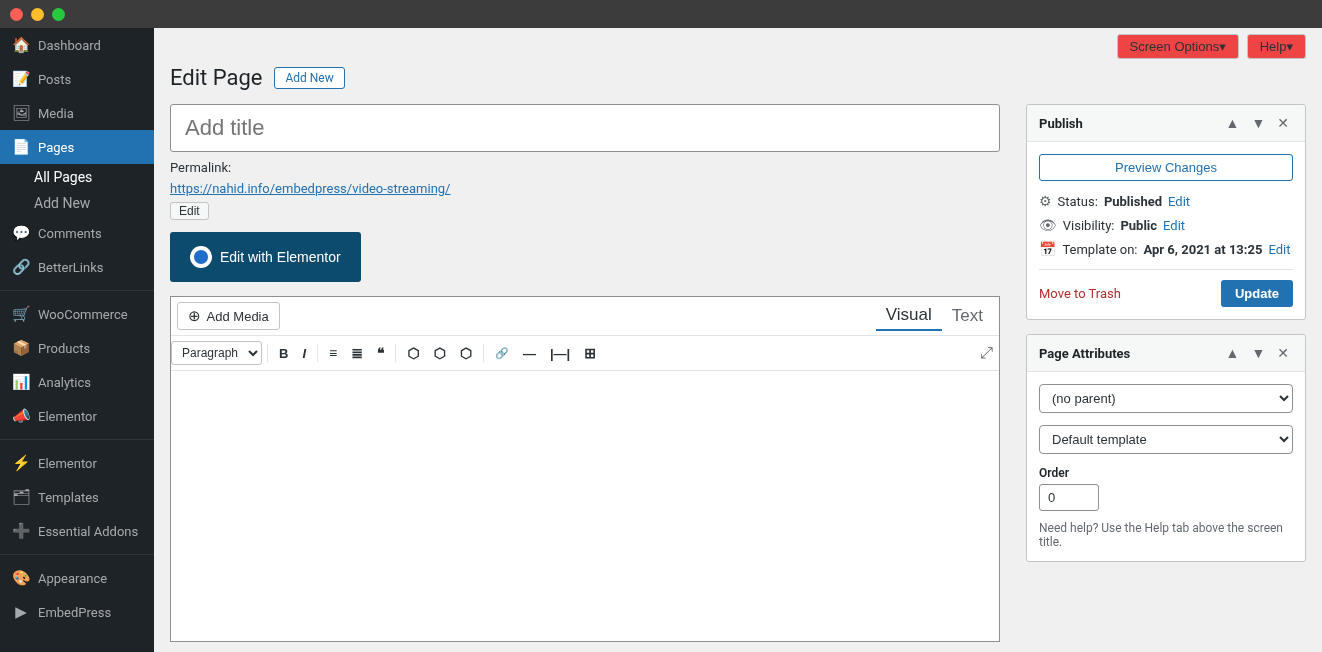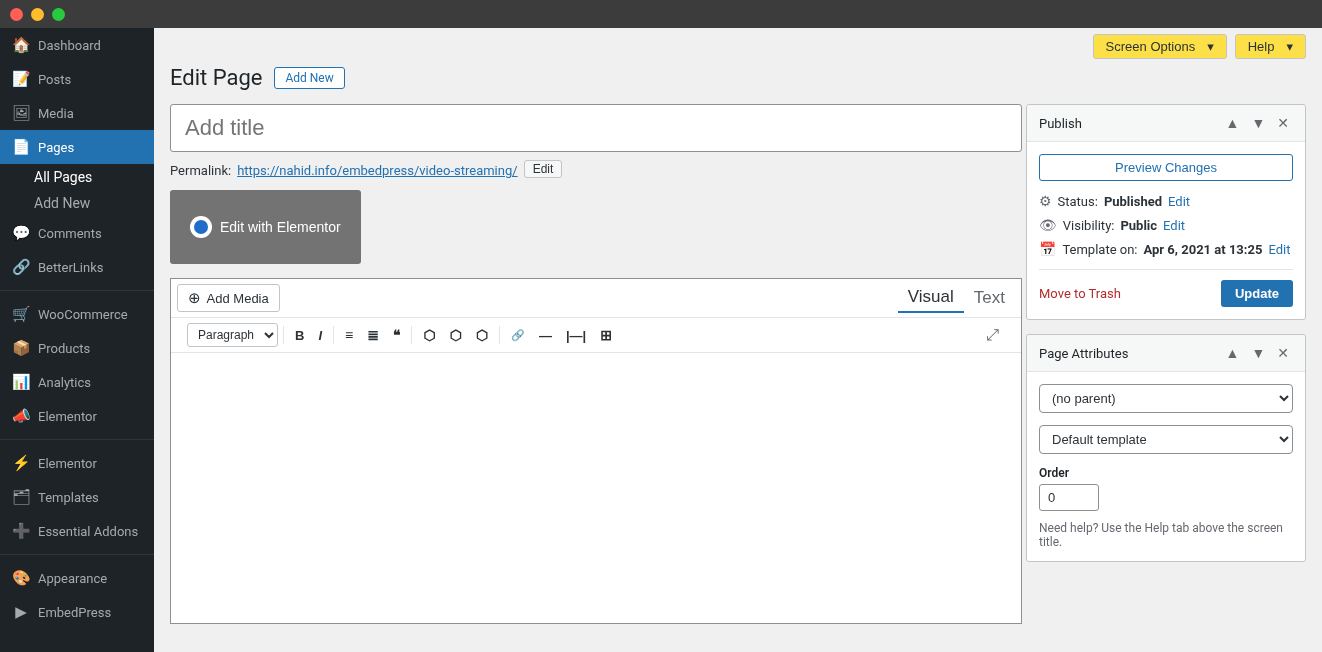--- a/index.html
+++ b/index.html
@@ -20,69 +20,69 @@
     .sidebar-sub { padding: 0; }
     .sidebar-sub-item { display: block; padding: 5px 12px 5px 34px; color: #a7aaad; cursor: pointer; font-size: 14px; text-decoration: none; }
     .sidebar-sub-item.active { color: #fff; }
     .sidebar-divider { height: 1px; background: rgba(255,255,255,0.08); margin: 6px 0; }
 
     
     .main { flex: 1; padding-top: 28px; overflow-y: auto; background: #f0f0f1; }
 
     
     .topbar { display: flex; justify-content: flex-end; align-items: center; padding: 6px 16px; gap: 8px; background: #f0f0f1; }
-    .topbar-btn { background: #fde047; border: 1px solid #c3c4c7; border-radius: 3px; padding: 4px 12px; font-size: 13px; cursor: pointer; color: #2c3338; display: flex; align-items: center; gap: 12px; }
+    .topbar-btn { background: #ef4444; border: 1px solid #c3c4c7; border-radius: 3px; padding: 4px 12px; font-size: 13px; cursor: pointer; color: #2c3338; display: flex; align-items: center; gap: 0; }
 
     
     .content { padding: 0 16px 16px 16px; }
 
     
     .page-header { display: flex; align-items: center; gap: 12px; margin-bottom: 14px; }
     .page-title { font-size: 22px; font-weight: 400; color: #1d2327; }
     .add-new-btn { border: 1px solid #2271b1; color: #2271b1; background: #fff; padding: 3px 10px; border-radius: 3px; font-size: 12px; cursor: pointer; text-decoration: none; }
 
     
-    .two-col { display: flex; gap: 4px; align-items: flex-start; }
+    .two-col { display: flex; gap: 26px; align-items: flex-start; }
     .col-main { flex: 1; }
     .col-sidebar { width: 280px; flex-shrink: 0; }
 
     
     .title-input { width: 100%; border: 1px solid #8c8f94; border-radius: 3px; padding: 10px 14px; font-size: 22px; color: #8c8f94; background: #fff; outline: none; }
 
     
-    .permalink { margin: 8px 0 12px; font-size: 13px; color: #2c3338; display: flex; align-items: flex-end; gap: 6px; flex-wrap: wrap; }
+    .permalink { margin: 8px 0 12px; font-size: 13px; color: #2c3338; display: flex; align-items: flex-start; gap: 6px; flex-wrap: wrap; flex-direction: column; }
     .permalink a { color: #2271b1; text-decoration: underline; }
     .permalink-edit-btn { border: 1px solid #c3c4c7; background: #f6f7f7; padding: 1px 8px; font-size: 12px; border-radius: 3px; cursor: pointer; color: #2c3338; }
 
     
-    .elementor-btn { background: #737373; color: #fff; border: none; border-radius: 3px; padding: 26px 20px; font-size: 14px; cursor: pointer; display: flex; align-items: center; gap: 8px; margin-bottom: 14px; }
+    .elementor-btn { background: #0c4a6e; color: #fff; border: none; border-radius: 3px; padding: 14px 20px; font-size: 14px; cursor: pointer; display: flex; align-items: center; gap: 8px; margin-bottom: 14px; }
     .elementor-icon { width: 22px; height: 22px; background: #fff; border-radius: 50%; display: flex; align-items: center; justify-content: center; }
     .elementor-icon-inner { width: 14px; height: 14px; background: #1f6dc8; border-radius: 50%; }
 
     
     .editor-toolbar { border: 1px solid #8c8f94; background: #fff; }
     .toolbar-row1 { display: flex; align-items: center; padding: 4px 6px; border-bottom: 1px solid #e2e4e7; gap: 2px; }
-    .toolbar-row2 { display: flex; align-items: center; padding: 4px 16px; border-bottom: 1px solid #e2e4e7; gap: 2px; justify-content: space-between; }
+    .toolbar-row2 { display: flex; align-items: center; padding: 4px 0; border-bottom: 1px solid #e2e4e7; gap: 2px; justify-content: space-between; }
     .toolbar-row2-left { display: flex; align-items: center; gap: 2px; }
     .toolbar-btn { background: transparent; border: none; padding: 4px 6px; cursor: pointer; color: #2c3338; font-size: 13px; border-radius: 2px; font-weight: bold; }
     .editor-tabs { display: flex; gap: 0; }
     .editor-tab { background: transparent; border: none; padding: 4px 10px; cursor: pointer; color: #646970; font-size: 17px; }
     .editor-tab.active { color: #2c3338; border-bottom: 2px solid #2271b1; }
     .format-select { border: 1px solid #c3c4c7; border-radius: 3px; padding: 3px 6px; font-size: 12px; background: #fff; color: #2c3338; cursor: pointer; }
     .toolbar-separator { width: 1px; height: 18px; background: #e2e4e7; margin: 0 3px; }
     .fullscreen-btn { background: transparent; border: none; padding: 4px 6px; cursor: pointer; color: #646970; margin-left: auto; font-size: 16px; }
 
     
     .editor-body { background: #fff; min-height: 270px; padding: 10px; cursor: text; }
     .add-media-btn { background: #fff; border: 1px solid #c3c4c7; border-radius: 3px; padding: 4px 10px; font-size: 13px; cursor: pointer; color: #2c3338; display: flex; align-items: center; gap: 6px; }
 
     
     .metabox { background: #fff; border: 1px solid #c3c4c7; border-radius: 3px; margin-bottom: 14px; }
     .metabox-header { display: flex; align-items: center; justify-content: space-between; padding: 8px 12px; border-bottom: 1px solid #e2e4e7; background: #f6f7f7; border-radius: 3px 3px 0 0; }
-    .metabox-title { font-size: 13px; font-weight: 400; color: #1d2327; text-align: center; }
+    .metabox-title { font-size: 13px; font-weight: 700; color: #1d2327; text-align: center; }
     .metabox-controls { display: flex; gap: 4px; }
     .metabox-ctrl-btn { background: transparent; border: none; cursor: pointer; color: #646970; font-size: 14px; padding: 2px 4px; }
     .metabox-body { padding: 12px; }
     .preview-changes-btn { display: block; width: 100%; text-align: center; border: 1px solid #2271b1; color: #2271b1; background: #fff; padding: 5px 10px; border-radius: 3px; font-size: 13px; cursor: pointer; margin-bottom: 12px; }
     .publish-row { display: flex; align-items: center; gap: 6px; margin-bottom: 8px; font-size: 13px; color: #2c3338; }
     .publish-row .icon { color: #646970; font-size: 14px; }
     .publish-row a { color: #2271b1; text-decoration: none; }
     .publish-actions { display: flex; justify-content: space-between; align-items: center; margin-top: 12px; padding-top: 10px; border-top: 1px solid #e2e4e7; }
     .move-trash-link { color: #b32d2e; font-size: 13px; cursor: pointer; text-decoration: none; }
     .update-btn { background: #2271b1; color: #fff; border: none; border-radius: 3px; padding: 6px 14px; font-size: 13px; cursor: pointer; font-weight: 600; }

